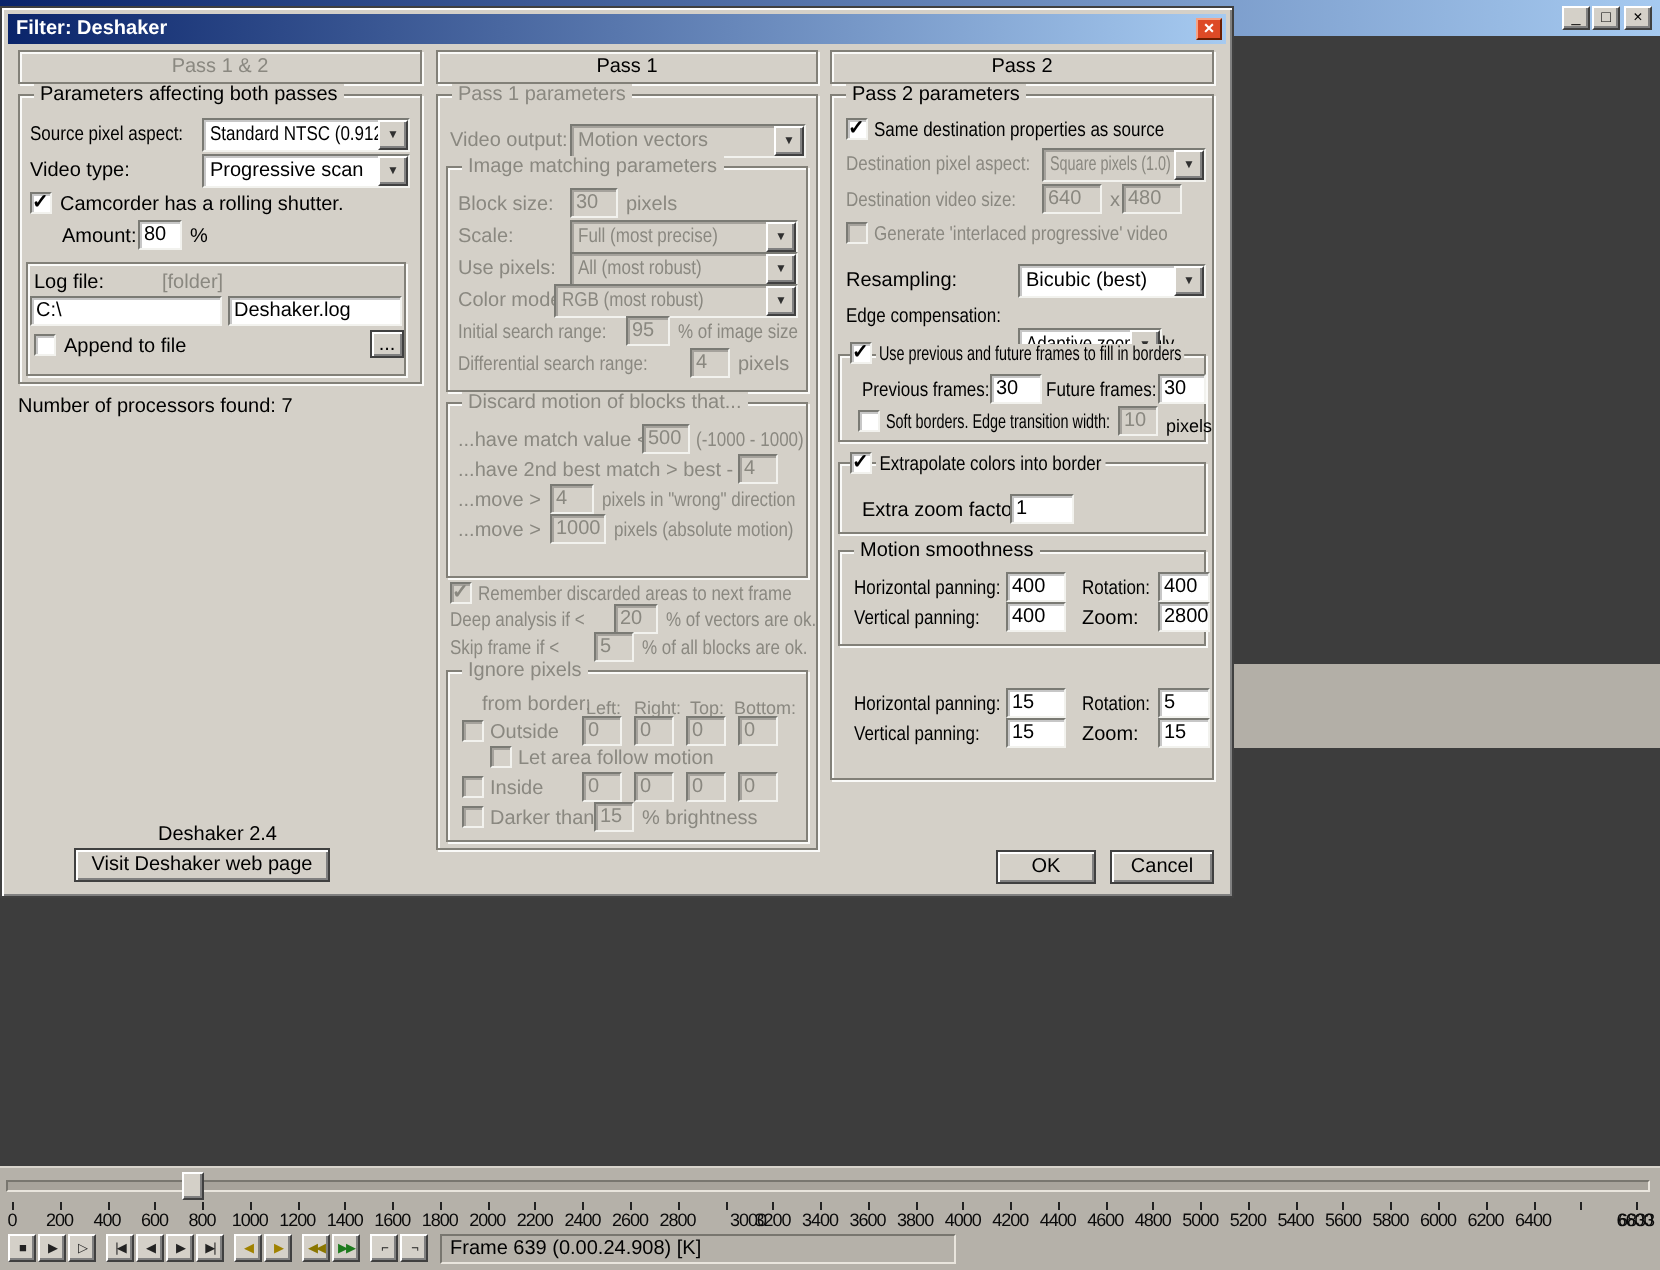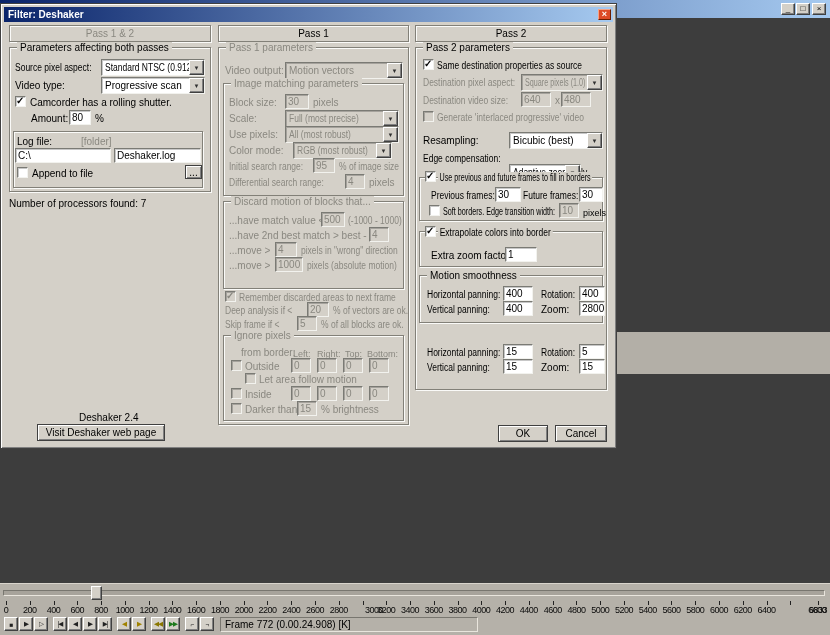--- a/index.html
+++ b/index.html
@@ -123,21 +123,21 @@
   <div class="combo dis" style="left:284px;top:106px;width:114px">
       <span class="val cond">Full  (most precise)</span>
       <span class="arr">▼</span>
     </div>
   <span class="lbl dis" style="left:228px;top:125px">Use pixels:</span>
   <div class="combo dis" style="left:284px;top:122px;width:114px">
       <span class="val cond">All  (most robust)</span>
       <span class="arr">▼</span>
     </div>
   <span class="lbl dis" style="left:228px;top:141px">Color mode:</span>
-  <div class="combo dis" style="left:292px;top:138px;width:99px">
+  <div class="combo dis" style="left:276px;top:138px;width:122px">
       <span class="val cond">RGB  (most robust)</span>
       <span class="arr">▼</span>
     </div>
   <span class="lbl dis cond" style="left:228px;top:157px">Initial search range:</span>
   <div class="edit dis" style="left:312px;top:154px;width:22px">95</div>
   <span class="lbl dis cond" style="left:338px;top:157px">% of image size</span>
   <span class="lbl dis cond" style="left:228px;top:173px">Differential search range:</span>
   <div class="edit dis" style="left:344px;top:170px;width:20px">4</div>
   <span class="lbl dis" style="left:368px;top:173px">pixels</span>
 
@@ -357,14 +357,14 @@
       <div class="tbtn" style="left: 68px; color: rgb(34, 34, 34);">◀</div>
       <div class="tbtn" style="left: 83px; color: rgb(34, 34, 34);">▶</div>
       <div class="tbtn" style="left: 98px; color: rgb(34, 34, 34);">▶|</div>
       <div class="tbtn" style="left: 117px; color: rgb(160, 130, 0);">◀</div>
       <div class="tbtn" style="left: 132px; color: rgb(160, 130, 0);">▶</div>
       <div class="tbtn" style="left: 151px; color: rgb(138, 118, 0);">◀◀</div>
       <div class="tbtn" style="left: 166px; color: rgb(29, 122, 29);">▶▶</div>
       <div class="tbtn" style="left: 185px; color: rgb(34, 34, 34);">⌐</div>
       <div class="tbtn" style="left: 200px; color: rgb(34, 34, 34);">¬</div>
     </div>
-  <div class="status">Frame 772 (0.00.24.908) [K]</div>
+  <div class="status">Frame 639 (0.00.24.908) [K]</div>
 </div>
 
 </body></html>

